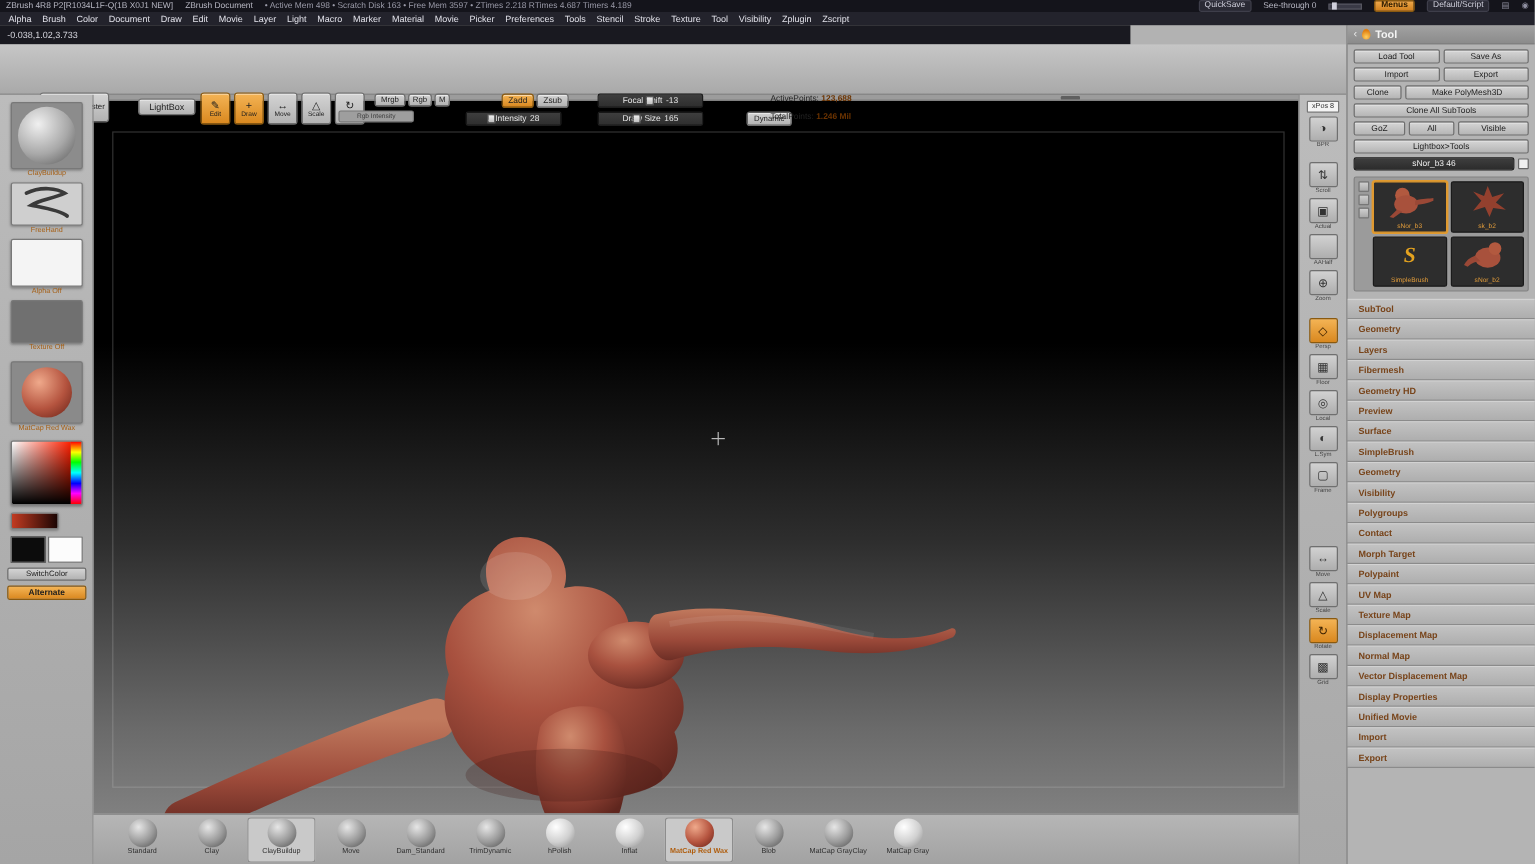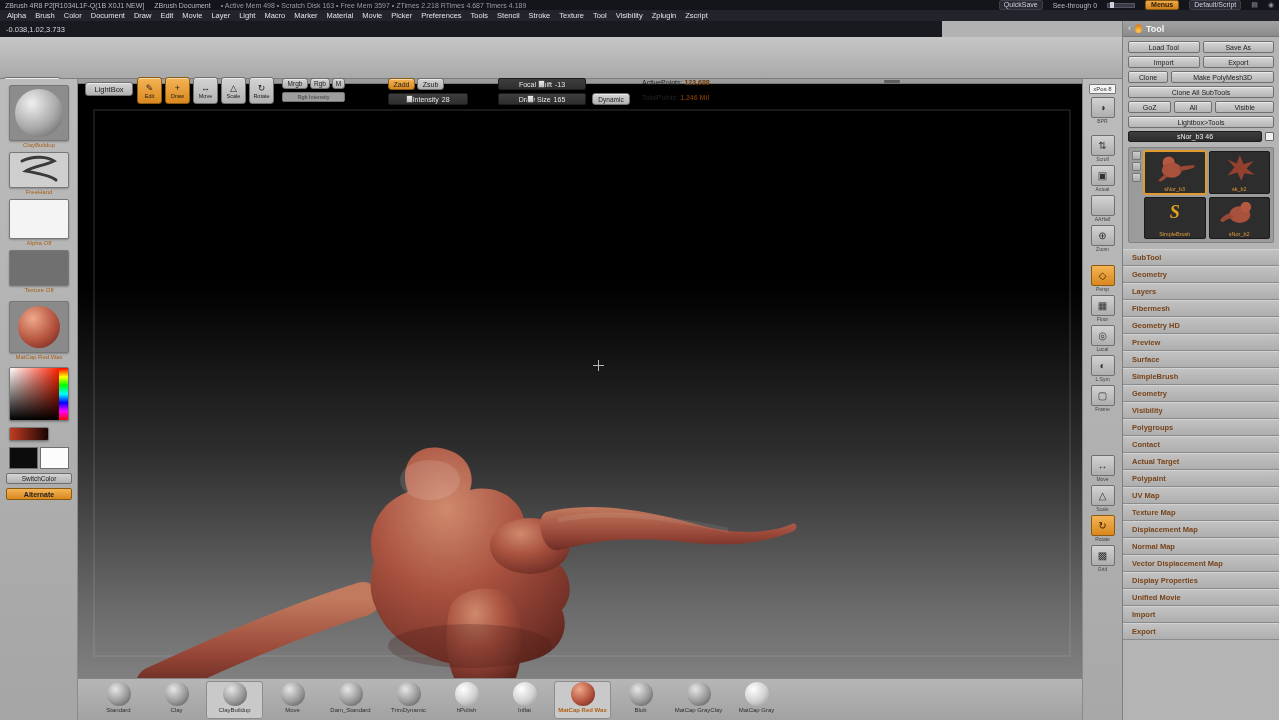--- a/index.html
+++ b/index.html
@@ -19,21 +19,21 @@
   #menubar{position:absolute;left:0;top:10px;width:1279px;height:11px;background:#23232c;color:#e2e2ea;
            font-size:7.5px;display:flex;align-items:center;gap:9px;padding:0 7px;box-sizing:border-box;z-index:40;}
   #menubar span{cursor:pointer;}
   #darkstrip{position:absolute;left:0;top:21px;width:942px;height:16px;background:#191920;color:#d6d6de;font-size:7.5px;z-index:5;}
   #coords{position:absolute;left:6px;top:4px;}
 
   
   #shelf{position:absolute;left:0;top:37px;width:1122px;height:42px;background:linear-gradient(#c6c6c6,#a9a9a9);
          border-bottom:1px solid #7e7e7e;box-sizing:border-box;z-index:5;}
   .zbtn{position:absolute;background:linear-gradient(#d4d4d4,#b2b2b2);border:1px solid #6f6f6f;border-radius:3px;color:#1d1d1d;
-        display:flex;align-items:center;justify-content:center;text-align:center;box-shadow:inset 0 1px 0 rgba(255,255,255,.5);box-sizing:border-box;}
+        display:flex;align-items:center;justify-content:center;text-align:center;box-shadow:inset 0 1px 0 rgba(255,255,255,.5);box-sizing:border-box;margin-left:30px;}
   .zbtn.orange{background:linear-gradient(#f4b455,#d9881f);border-color:#8a5a10;}
   .tooltgl{flex-direction:column;gap:0;font-size:5.5px;line-height:6px;}
   .tooltgl .g{font-size:9px;line-height:10px;}
   .zslider{position:absolute;background:linear-gradient(#3e3e3e,#2e2e2e);border:1px solid #1d1d1d;border-radius:2px;color:#e8e8e8;
            font-size:7px;display:flex;align-items:center;justify-content:center;gap:3px;box-sizing:border-box;}
   .zslider .thumb{position:absolute;top:1px;bottom:1px;width:7px;background:linear-gradient(#efefef,#bdbdbd);border:1px solid #555;border-radius:1px;box-sizing:border-box;}
   .microslider{position:absolute;background:#9e9e9e;border:1px solid #777;border-radius:2px;color:#3c3c3c;font-size:5.5px;
                display:flex;align-items:center;justify-content:center;box-sizing:border-box;}
   .pts{position:absolute;font-size:7px;color:#222;line-height:9px;white-space:nowrap;}
   .pts b{color:#6b3300;}
@@ -449,21 +449,21 @@
     <div class="sec">Layers</div>
     <div class="sec">Fibermesh</div>
     <div class="sec">Geometry HD</div>
     <div class="sec">Preview</div>
     <div class="sec">Surface</div>
     <div class="sec">SimpleBrush</div>
     <div class="sec">Geometry</div>
     <div class="sec">Visibility</div>
     <div class="sec">Polygroups</div>
     <div class="sec">Contact</div>
-    <div class="sec">Actual Target</div>
+    <div class="sec">Morph Target</div>
     <div class="sec">Polypaint</div>
     <div class="sec">UV Map</div>
     <div class="sec">Texture Map</div>
     <div class="sec">Displacement Map</div>
     <div class="sec">Normal Map</div>
     <div class="sec">Vector Displacement Map</div>
     <div class="sec">Display Properties</div>
     <div class="sec">Unified Movie</div>
     <div class="sec">Import</div>
     <div class="sec">Export</div>

